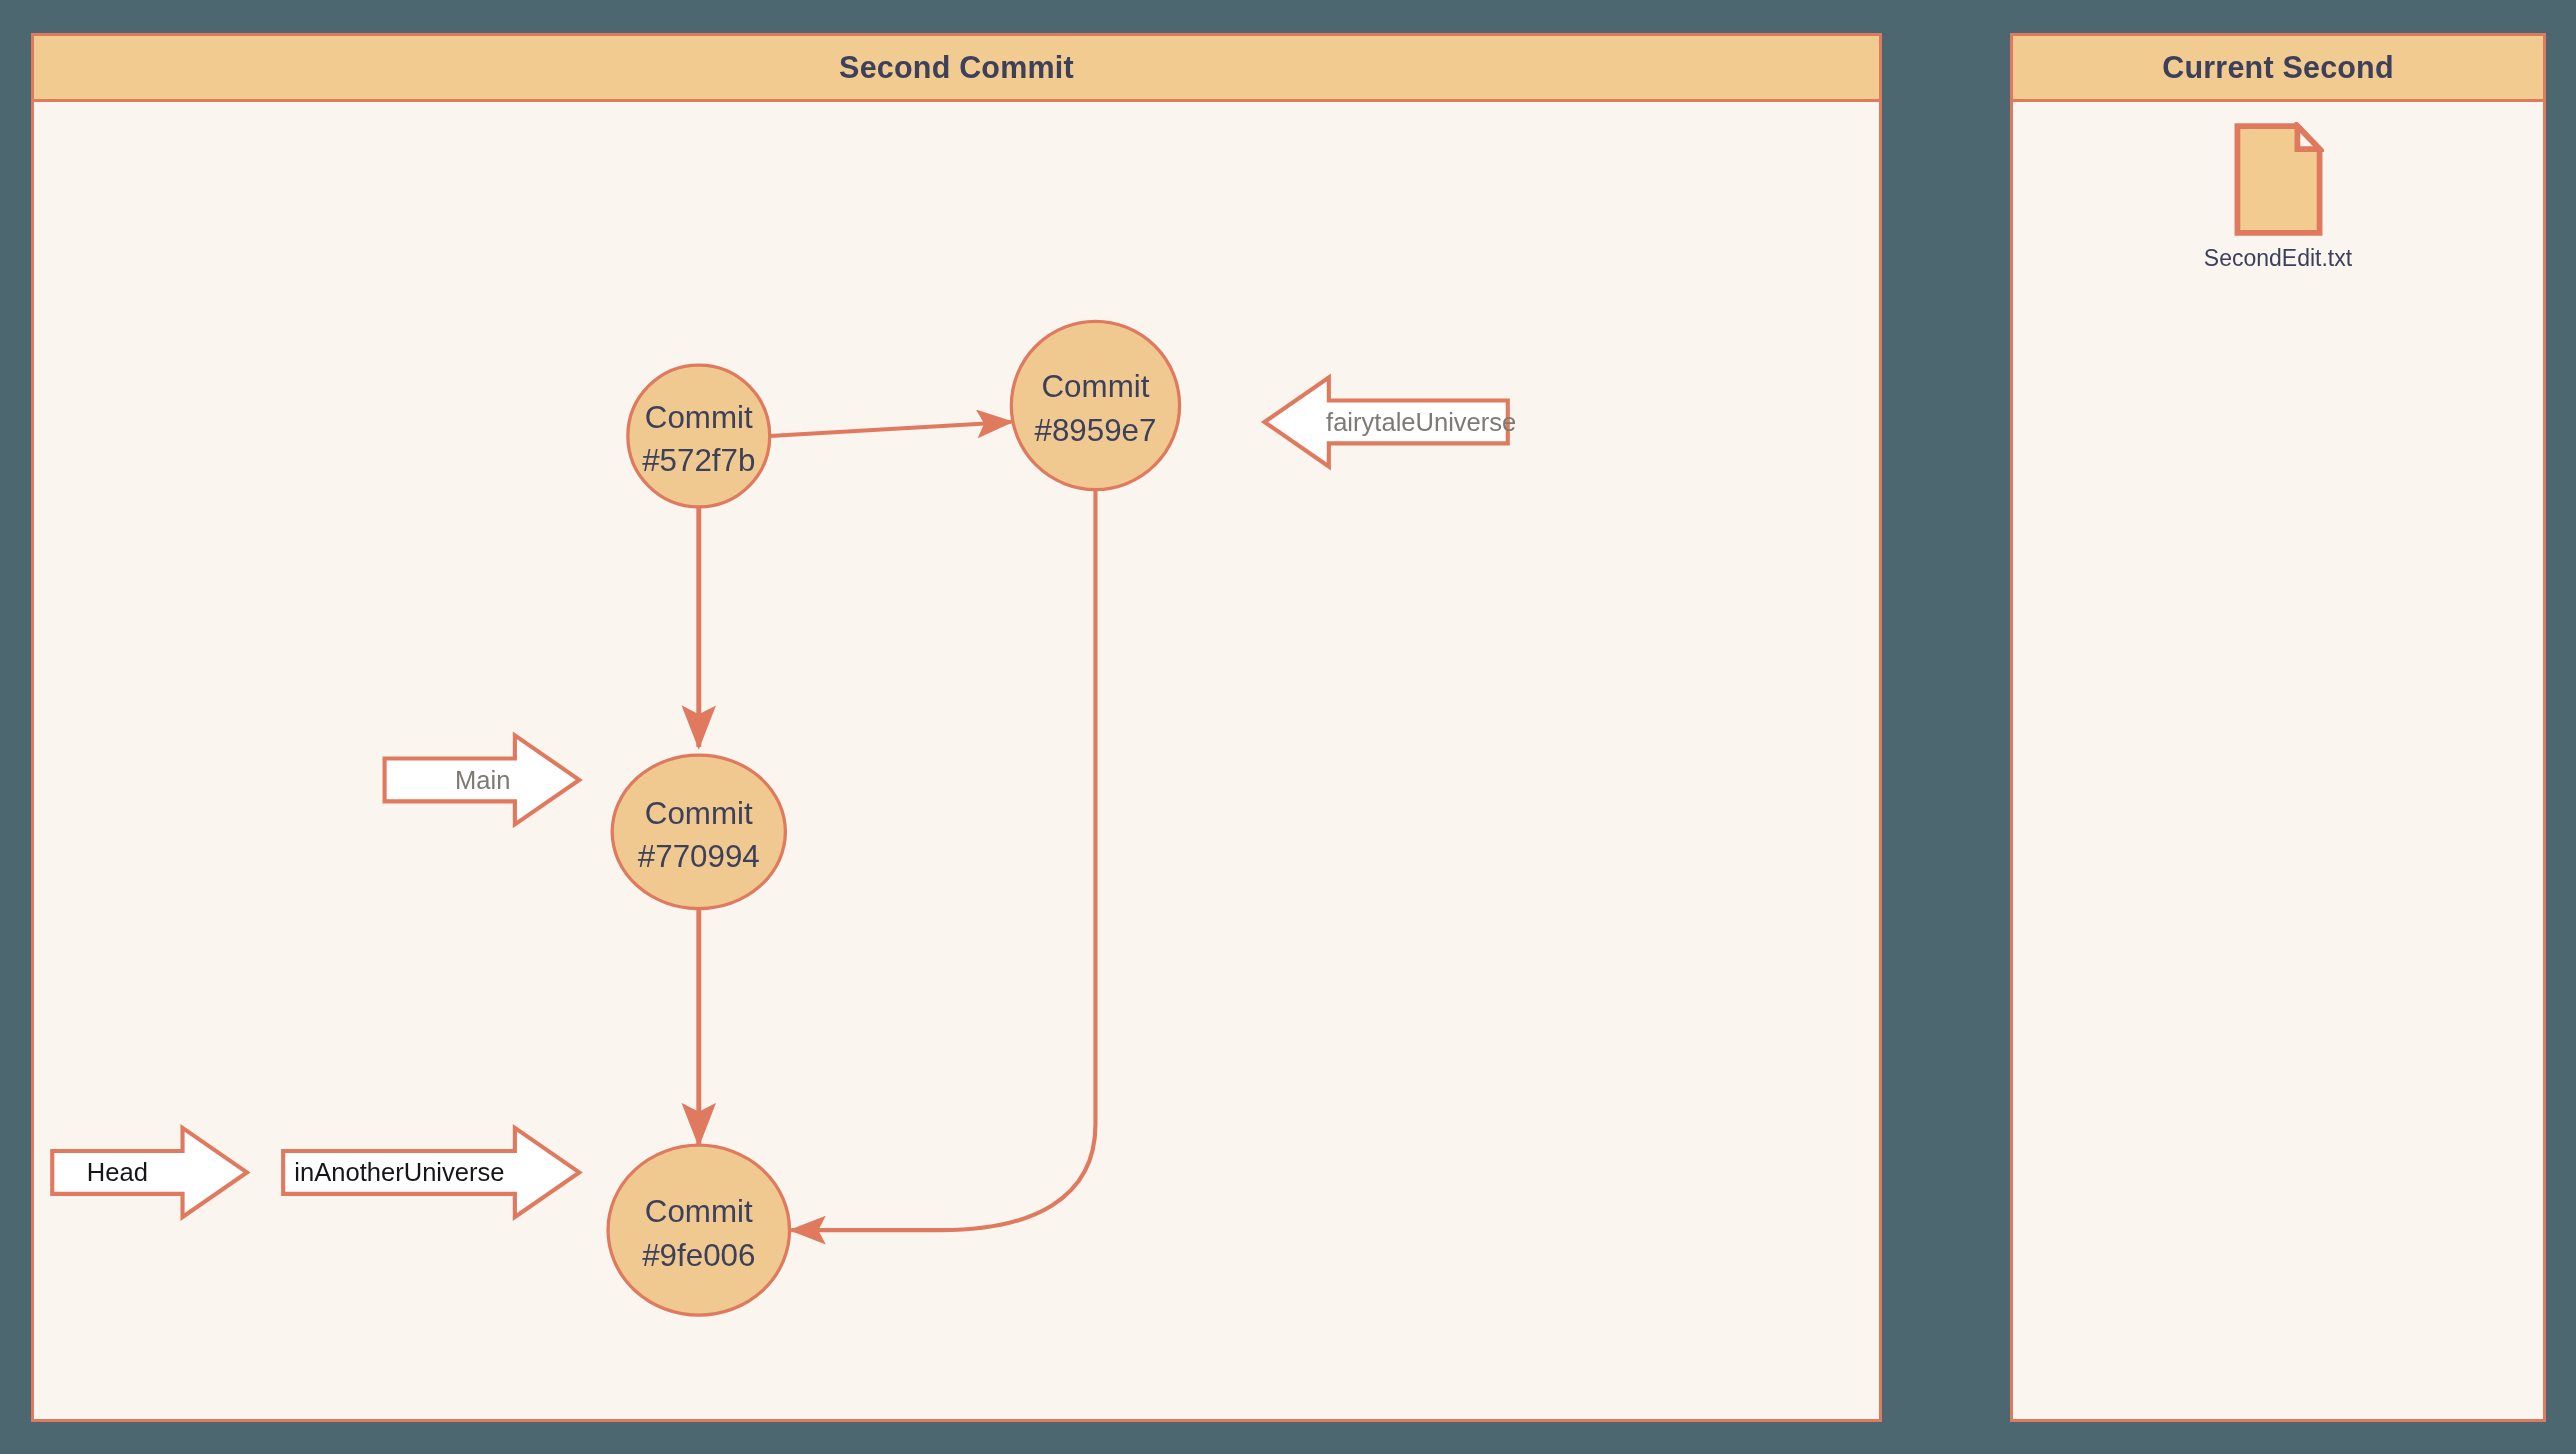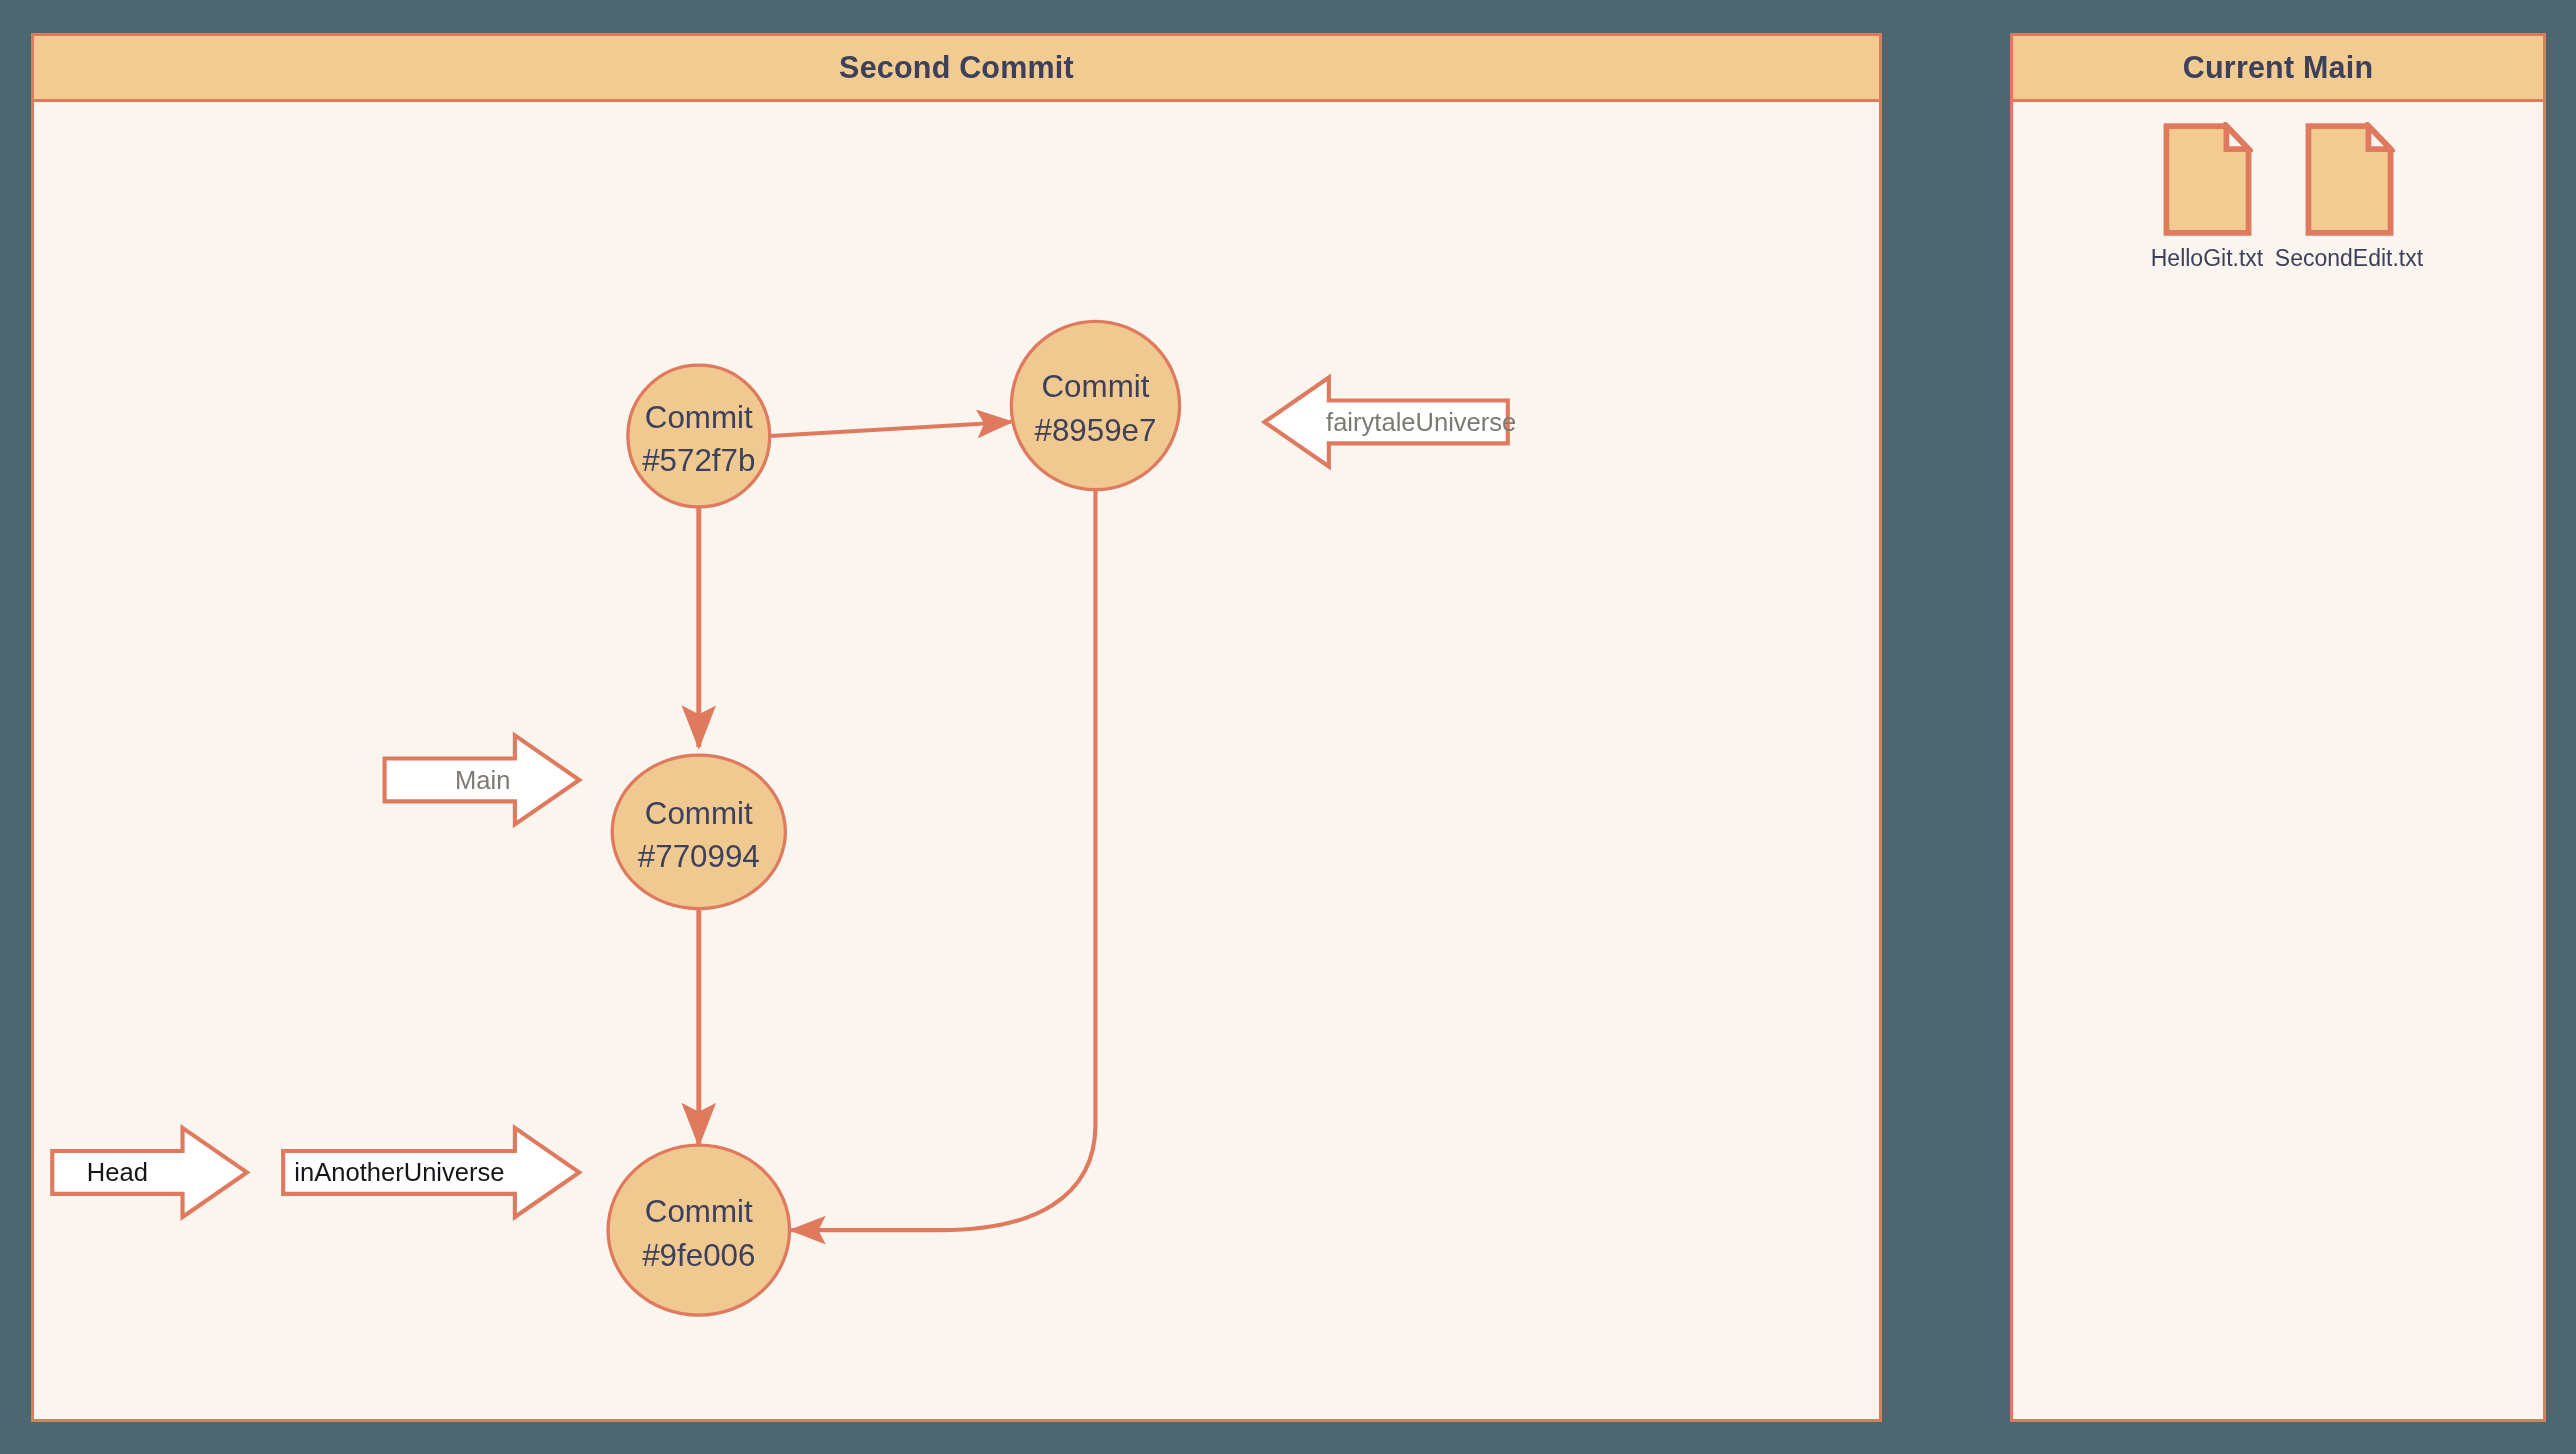--- a/index.html
+++ b/index.html
@@ -194,32 +194,25 @@
           <path d="M661,1298 L583,1244 L583,1272 L302,1272 L302,1324 L583,1324 L583,1352 Z" fill="#ffffff" stroke="#e07a5f" stroke-width="5" stroke-linejoin="miter"></path>
           <text class="tag-label-dark" x="443" y="1309" text-anchor="middle">inAnotherUniverse</text>
         </g>
       </svg>
 
     </div>
   </section>
 
   <section class="panel" id="files-panel">
     <div class="panel-header">
-      <span class="panel-title">Current Main</span>
+      <span class="panel-title">Current Second</span>
     </div>
     <div class="panel-body">
       <div class="files-row">
 
-        <div class="file-item">
-          <svg class="file-icon" viewBox="0 0 110 140">
-            <path d="M5,5 L78,5 L105,33 L105,135 L5,135 Z" fill="#f2cb91" stroke="#e07a5f" stroke-width="7" stroke-linejoin="miter"></path>
-            <path d="M78,5 L105,33 L78,33 Z" fill="#faf5ee" stroke="#e07a5f" stroke-width="7" stroke-linejoin="miter"></path>
-          </svg>
-          <span class="file-name">HelloGit.txt</span>
-        </div>
 
         <div class="file-item">
           <svg class="file-icon" viewBox="0 0 110 140">
             <path d="M5,5 L78,5 L105,33 L105,135 L5,135 Z" fill="#f2cb91" stroke="#e07a5f" stroke-width="7" stroke-linejoin="miter"></path>
             <path d="M78,5 L105,33 L78,33 Z" fill="#faf5ee" stroke="#e07a5f" stroke-width="7" stroke-linejoin="miter"></path>
           </svg>
           <span class="file-name">SecondEdit.txt</span>
         </div>
 
 

